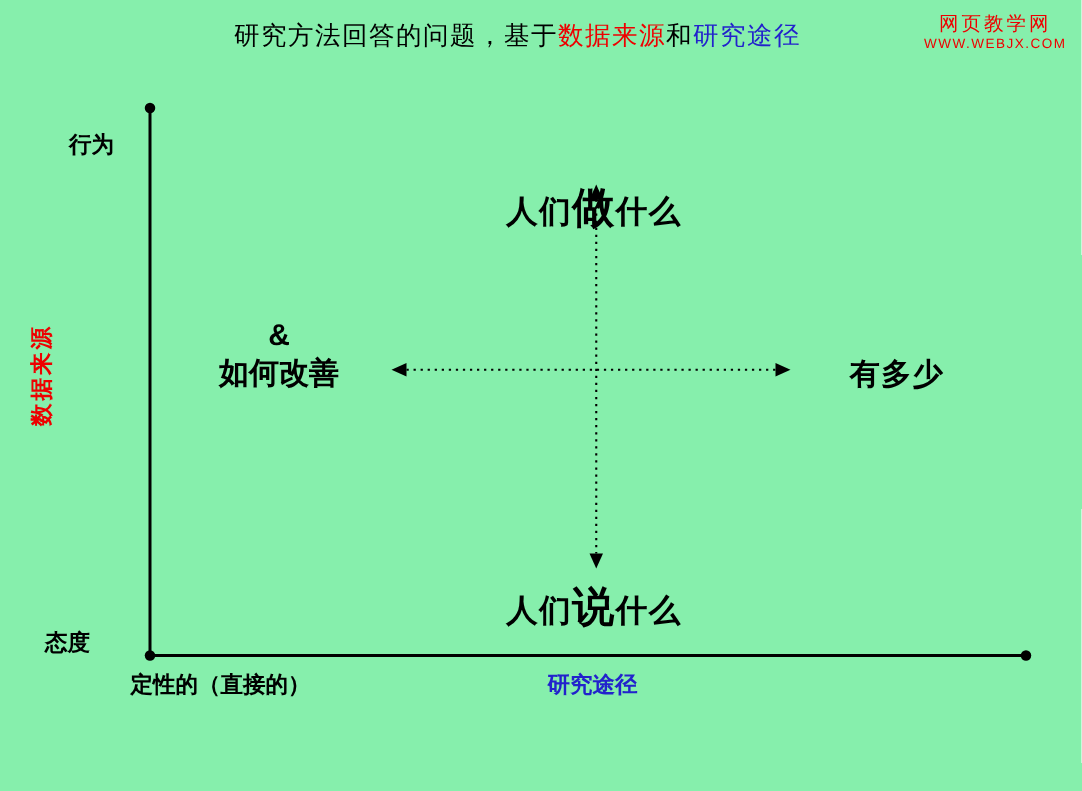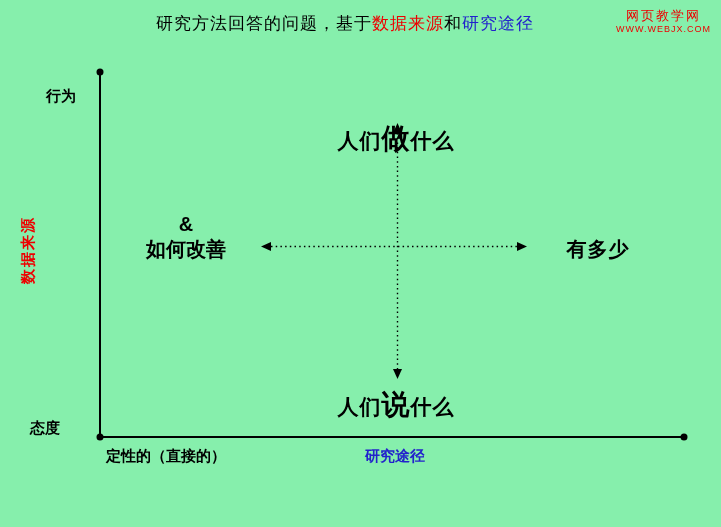--- a/index.html
+++ b/index.html
@@ -56,21 +56,21 @@
     top: 250px;
     transform: translate(-50%, -50%) rotate(-90deg);
     color: var(--red, #ee0000);
     font-weight: bold;
     font-size: 15px;
     white-space: nowrap;
     letter-spacing: 2px;
   }
 
   
-  .x-left   { left: 106px;  top: 447px; }
+  .x-left   { left: 87px;  top: 447px; }
   .x-center { left: 310px; top: 447px; width: 170px; text-align: center; color: var(--blue, #2222cc); }
   .x-right  { left: 538px; top: 447px; }
 
   
   .q-label {
     font-weight: bold;
     font-size: 21px;
     white-space: nowrap;
     letter-spacing: 1px;
   }

